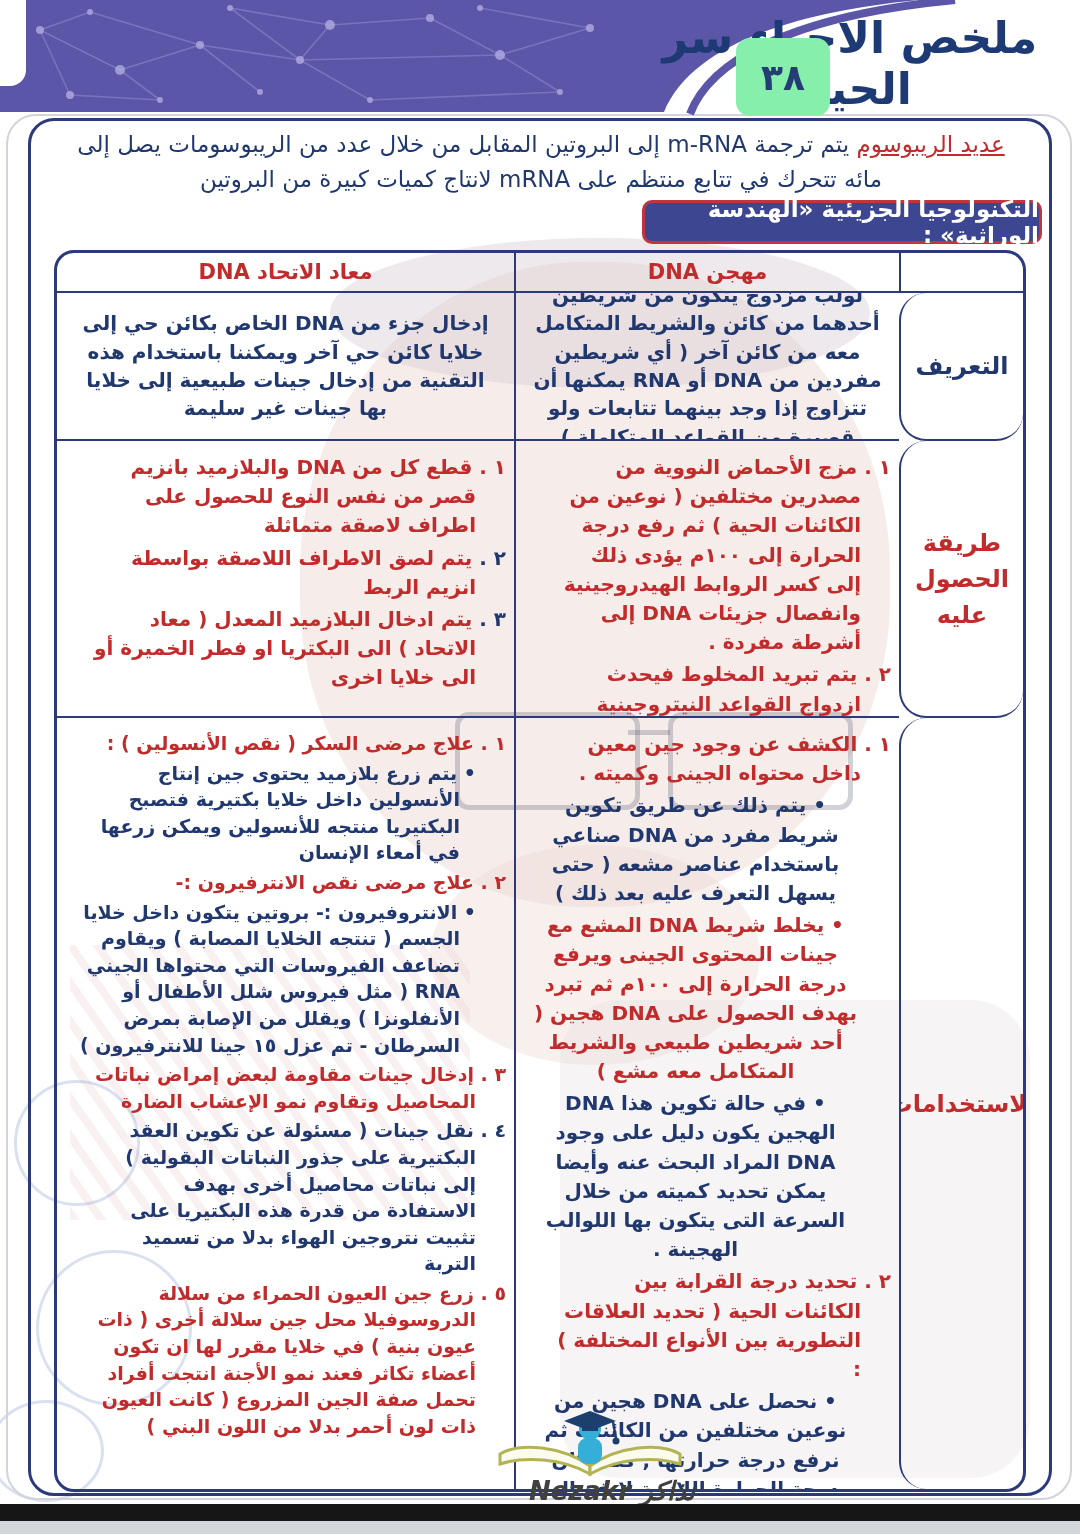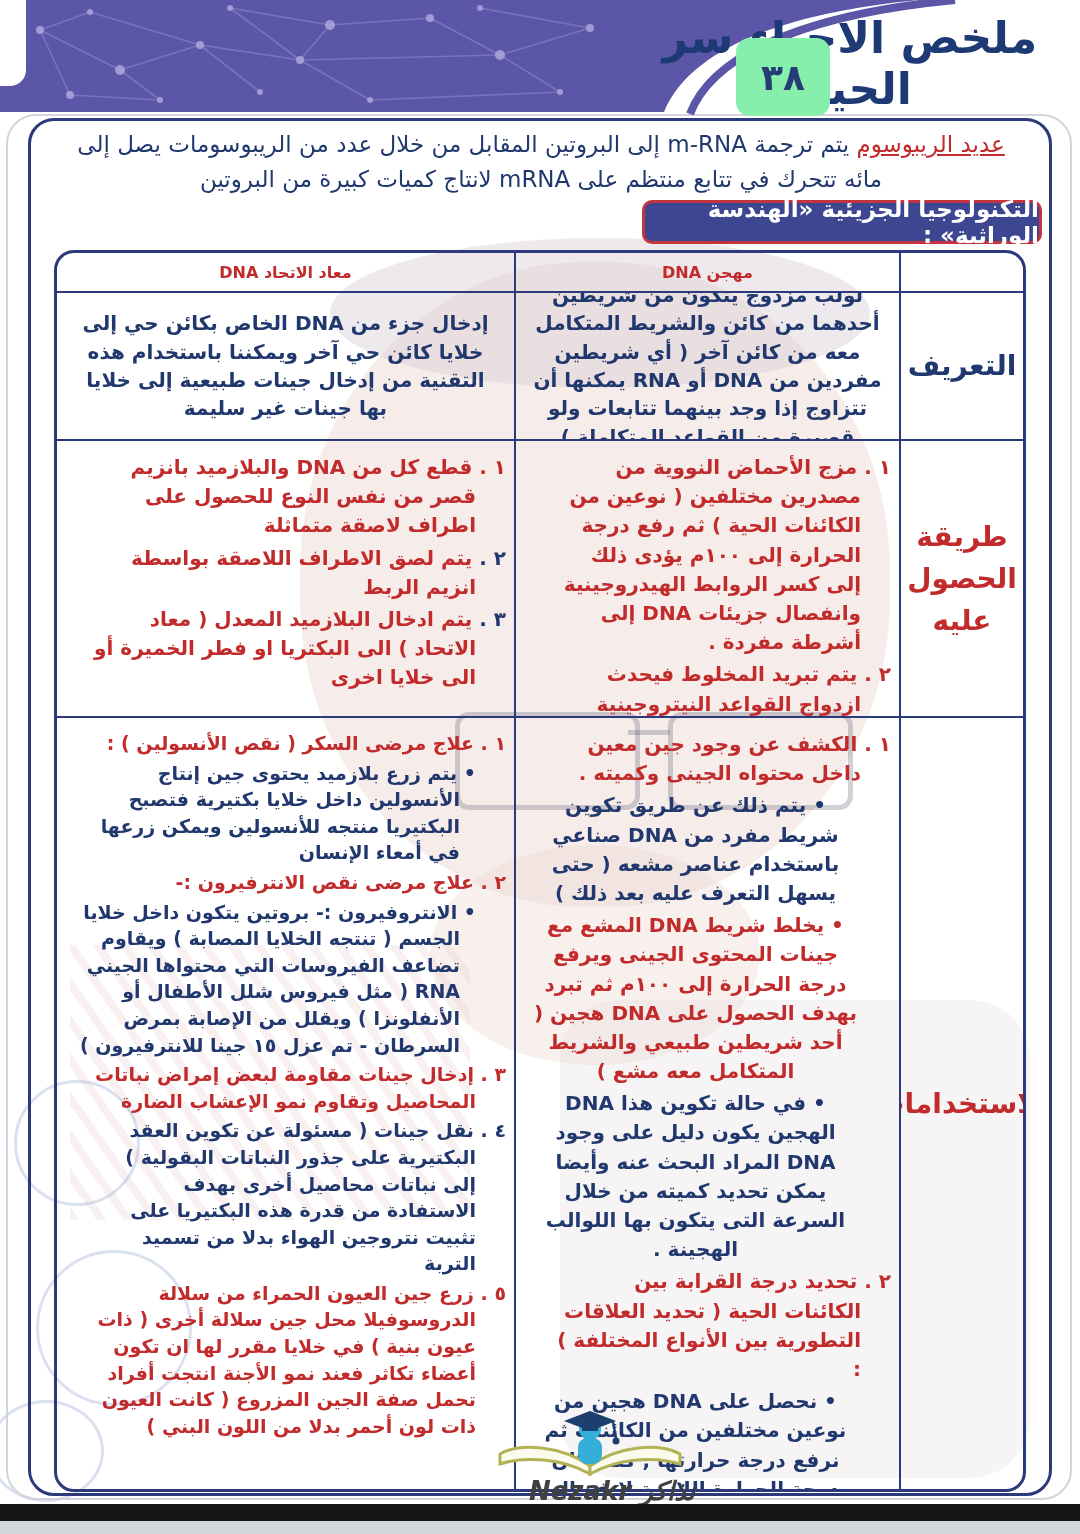--- a/index.html
+++ b/index.html
@@ -54,22 +54,22 @@
   .dna-table{
     position:absolute;left:54px;top:250px;width:972px;height:1242px;z-index:2;box-sizing:border-box;
     border:3px solid #2c3a7c;border-radius:20px;overflow:hidden;
     display:grid;direction:rtl;
     grid-template-columns:124px 385px 1fr;
     grid-template-rows:40px 148px 277px 1fr;
   }
   .cell{border-left:2px solid #2c3a7c;border-bottom:2px solid #2c3a7c;box-sizing:border-box;direction:rtl;font-weight:bold;overflow:hidden;}
   .cell.last-col{border-left:none;}
   .cell.last-row{border-bottom:none;}
-  .hdr{display:flex;align-items:center;justify-content:center;font-size:16px;}
-  .lbl{display:flex;align-items:center;justify-content:center;font-size:28px;text-align:center;padding:4px;line-height:1.5;}
+  .hdr{display:flex;align-items:center;justify-content:center;font-size:21px;}
+  .lbl{display:flex;align-items:center;justify-content:center;font-size:24px;text-align:center;padding:4px;line-height:1.5;border-radius:27px;}
   .red{color:#c22b2b;}
   .navy{color:#21386e;}
   .def{display:flex;align-items:center;justify-content:center;text-align:center;font-size:20px;line-height:1.42;padding:6px 14px;}
   .listcell{padding:12px 8px 6px 8px;}
   .f20{font-size:20px;line-height:1.46;}
   .f19{font-size:19px;line-height:1.4;}
   .item{text-align:right;padding-right:30px;text-indent:-30px;margin-bottom:3px;margin-left:28px;}
   .bullet{text-align:right;padding-right:46px;text-indent:-16px;margin-bottom:3px;}
   .cell-hy .bullet{text-align:center;text-indent:0;padding:0 32px 0 8px;}
   

